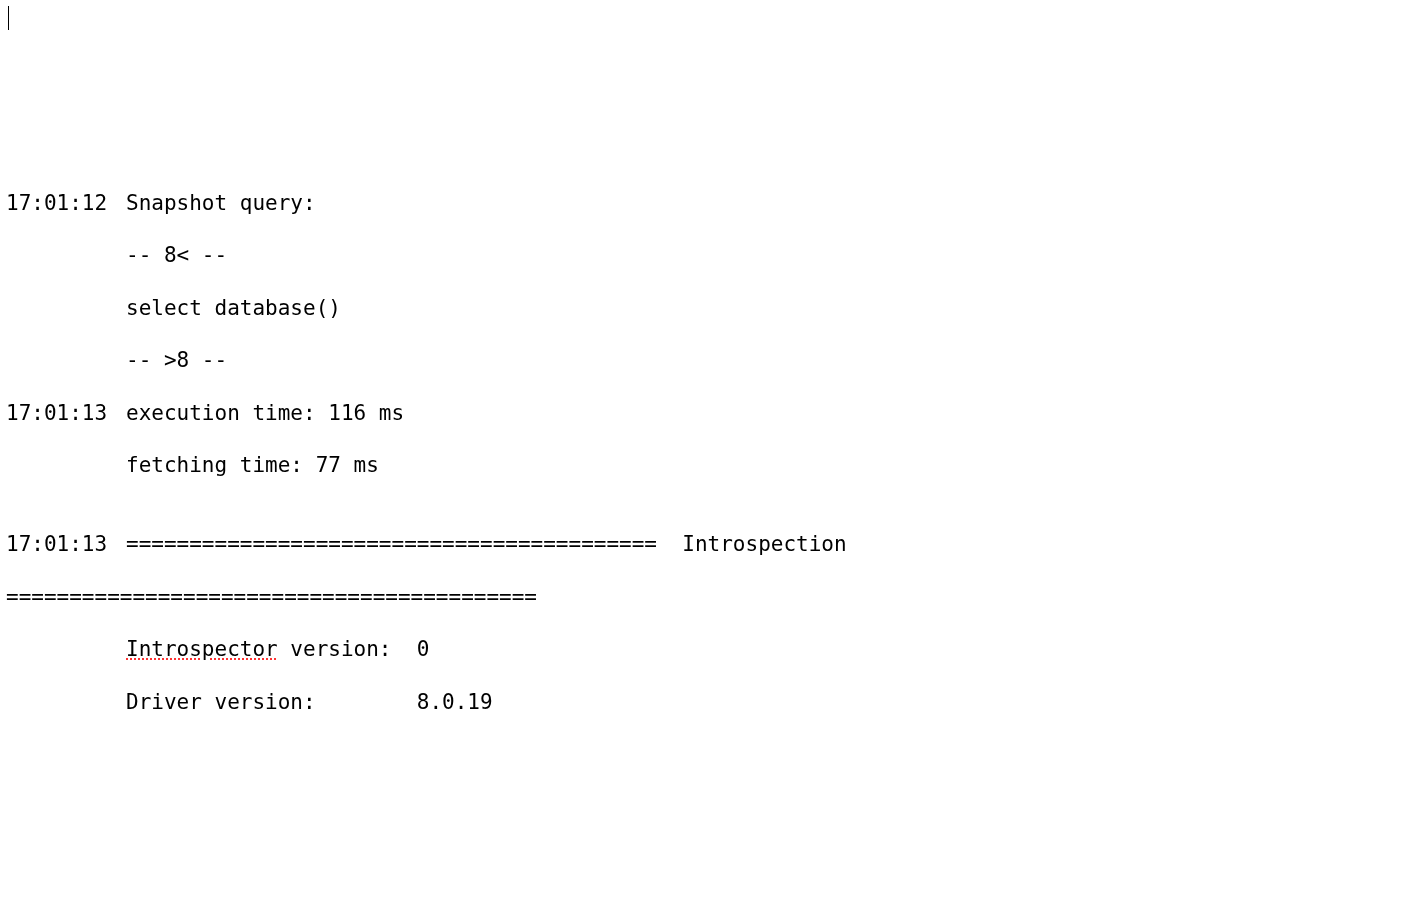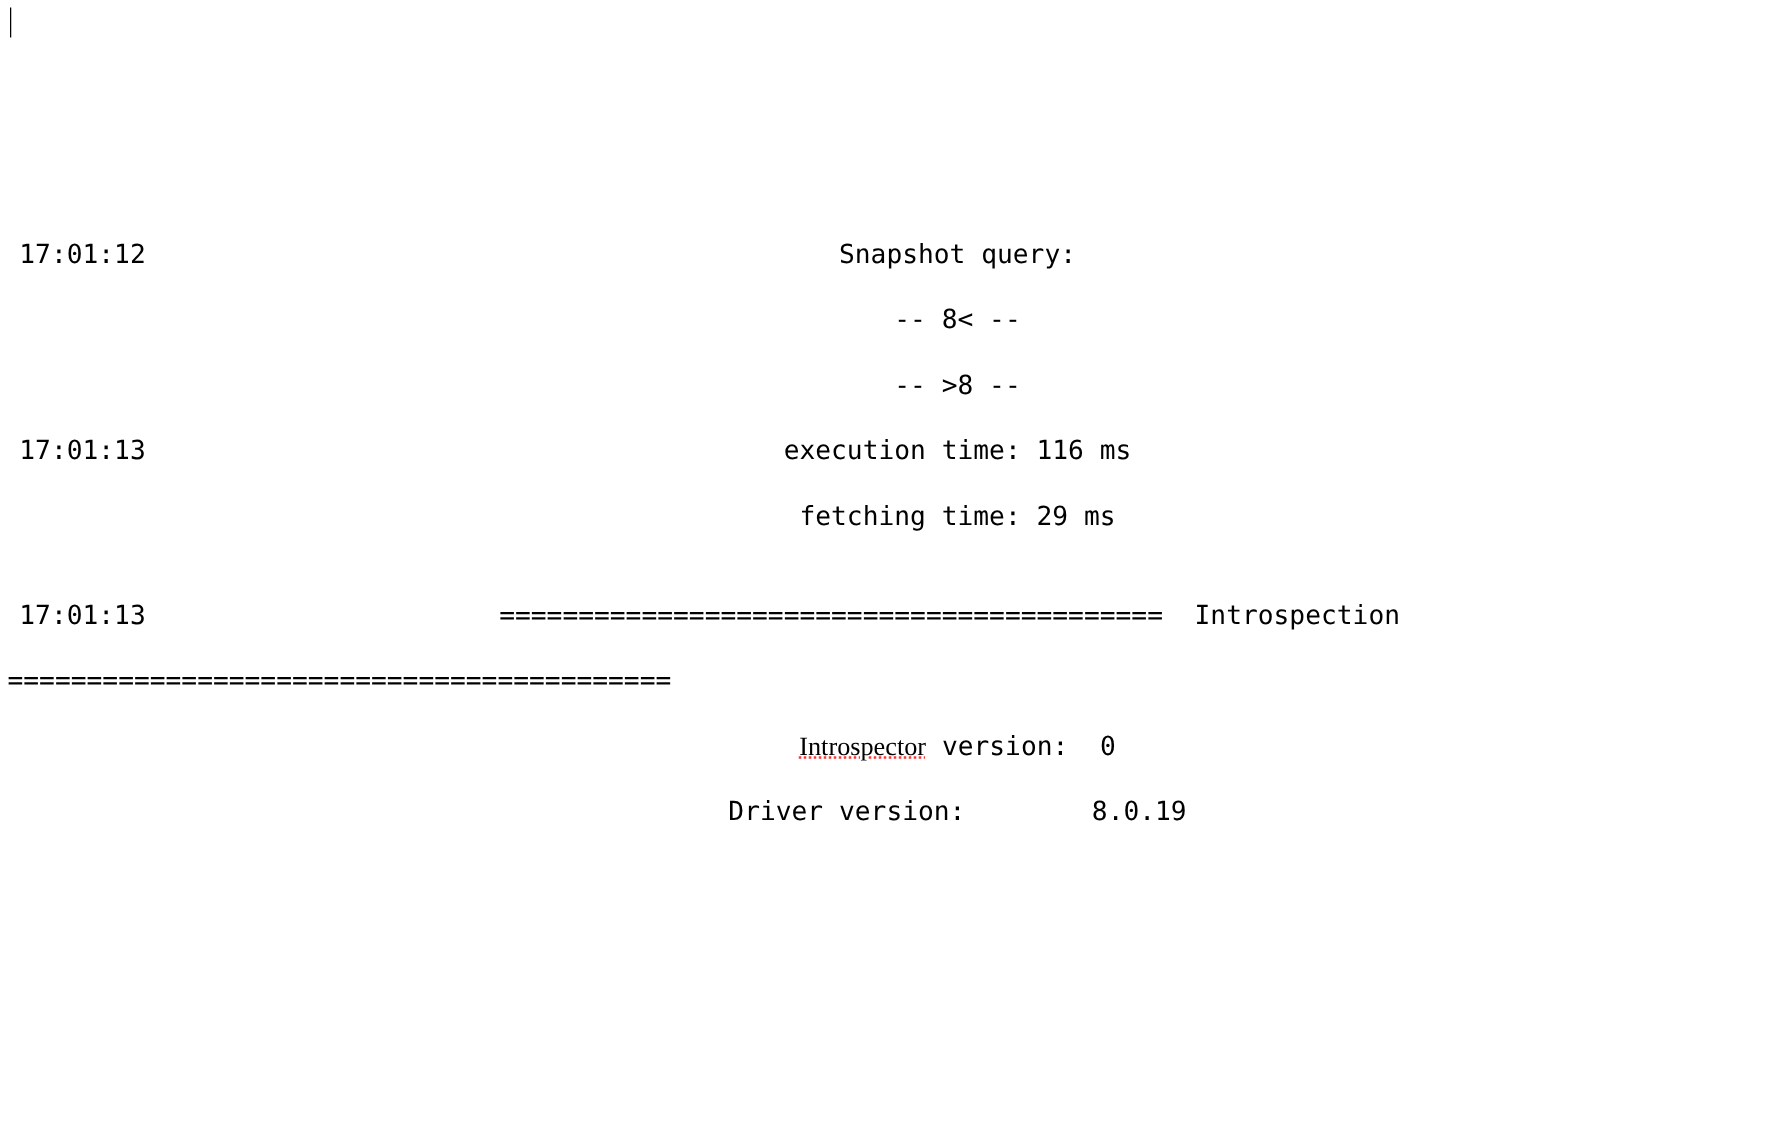--- a/index.html
+++ b/index.html
@@ -13,59 +13,58 @@
       font-size: 21px;
       line-height: 1.25;
       color: #000000;
       padding: 6px;
       white-space: pre;
       font-weight: 500;
     }
     .log-line {
       display: flex;
       align-items: flex-start;
-      text-align: center;
     }
     .timestamp {
       width: 120px;
       flex-shrink: 0;
     }
     .content {
       flex: 1;
     }
     .spell {
       text-decoration-line: underline;
       text-decoration-style: dotted;
       text-decoration-color: #ff3333;
       text-decoration-thickness: 2px;
       text-underline-offset: 2px;
-      font-family: Liberation Serif, serif;
     }
     .cursor {
       position: absolute;
       top: 6px;
       left: 8px;
       width: 1px;
       height: 24px;
       background: #000;
     }
   </style>
 </head>
 <body>
 
 
 
 <div class="cursor"></div>
 
 <div>
 <div class="log-line"><span class="timestamp">17:01:12</span><span class="content">Snapshot query:</span></div>
 <div class="log-line"><span class="timestamp"></span><span class="content">-- 8&lt; --</span></div>
+<div class="log-line"><span class="timestamp"></span><span class="content">select database()</span></div>
 <div class="log-line"><span class="timestamp"></span><span class="content">-- &gt;8 --</span></div>
 <div class="log-line"><span class="timestamp">17:01:13</span><span class="content">execution time: 116 ms</span></div>
-<div class="log-line"><span class="timestamp"></span><span class="content">fetching time: 29 ms</span></div>
+<div class="log-line"><span class="timestamp"></span><span class="content">fetching time: 77 ms</span></div>
 
 <div class="log-line"><span class="timestamp">17:01:13</span><span class="content">==========================================  Introspection </span></div>
 <div>==========================================</div>
 <div class="log-line"><span class="timestamp"></span><span class="content"><span><span class="spell">Introspector</span> version:  <span>0</span></span></span></div>
 <div class="log-line"><span class="timestamp"></span><span class="content"><span>Driver version:        </span><span>8.0.19</span></span></div>
 
 
 
 
 

